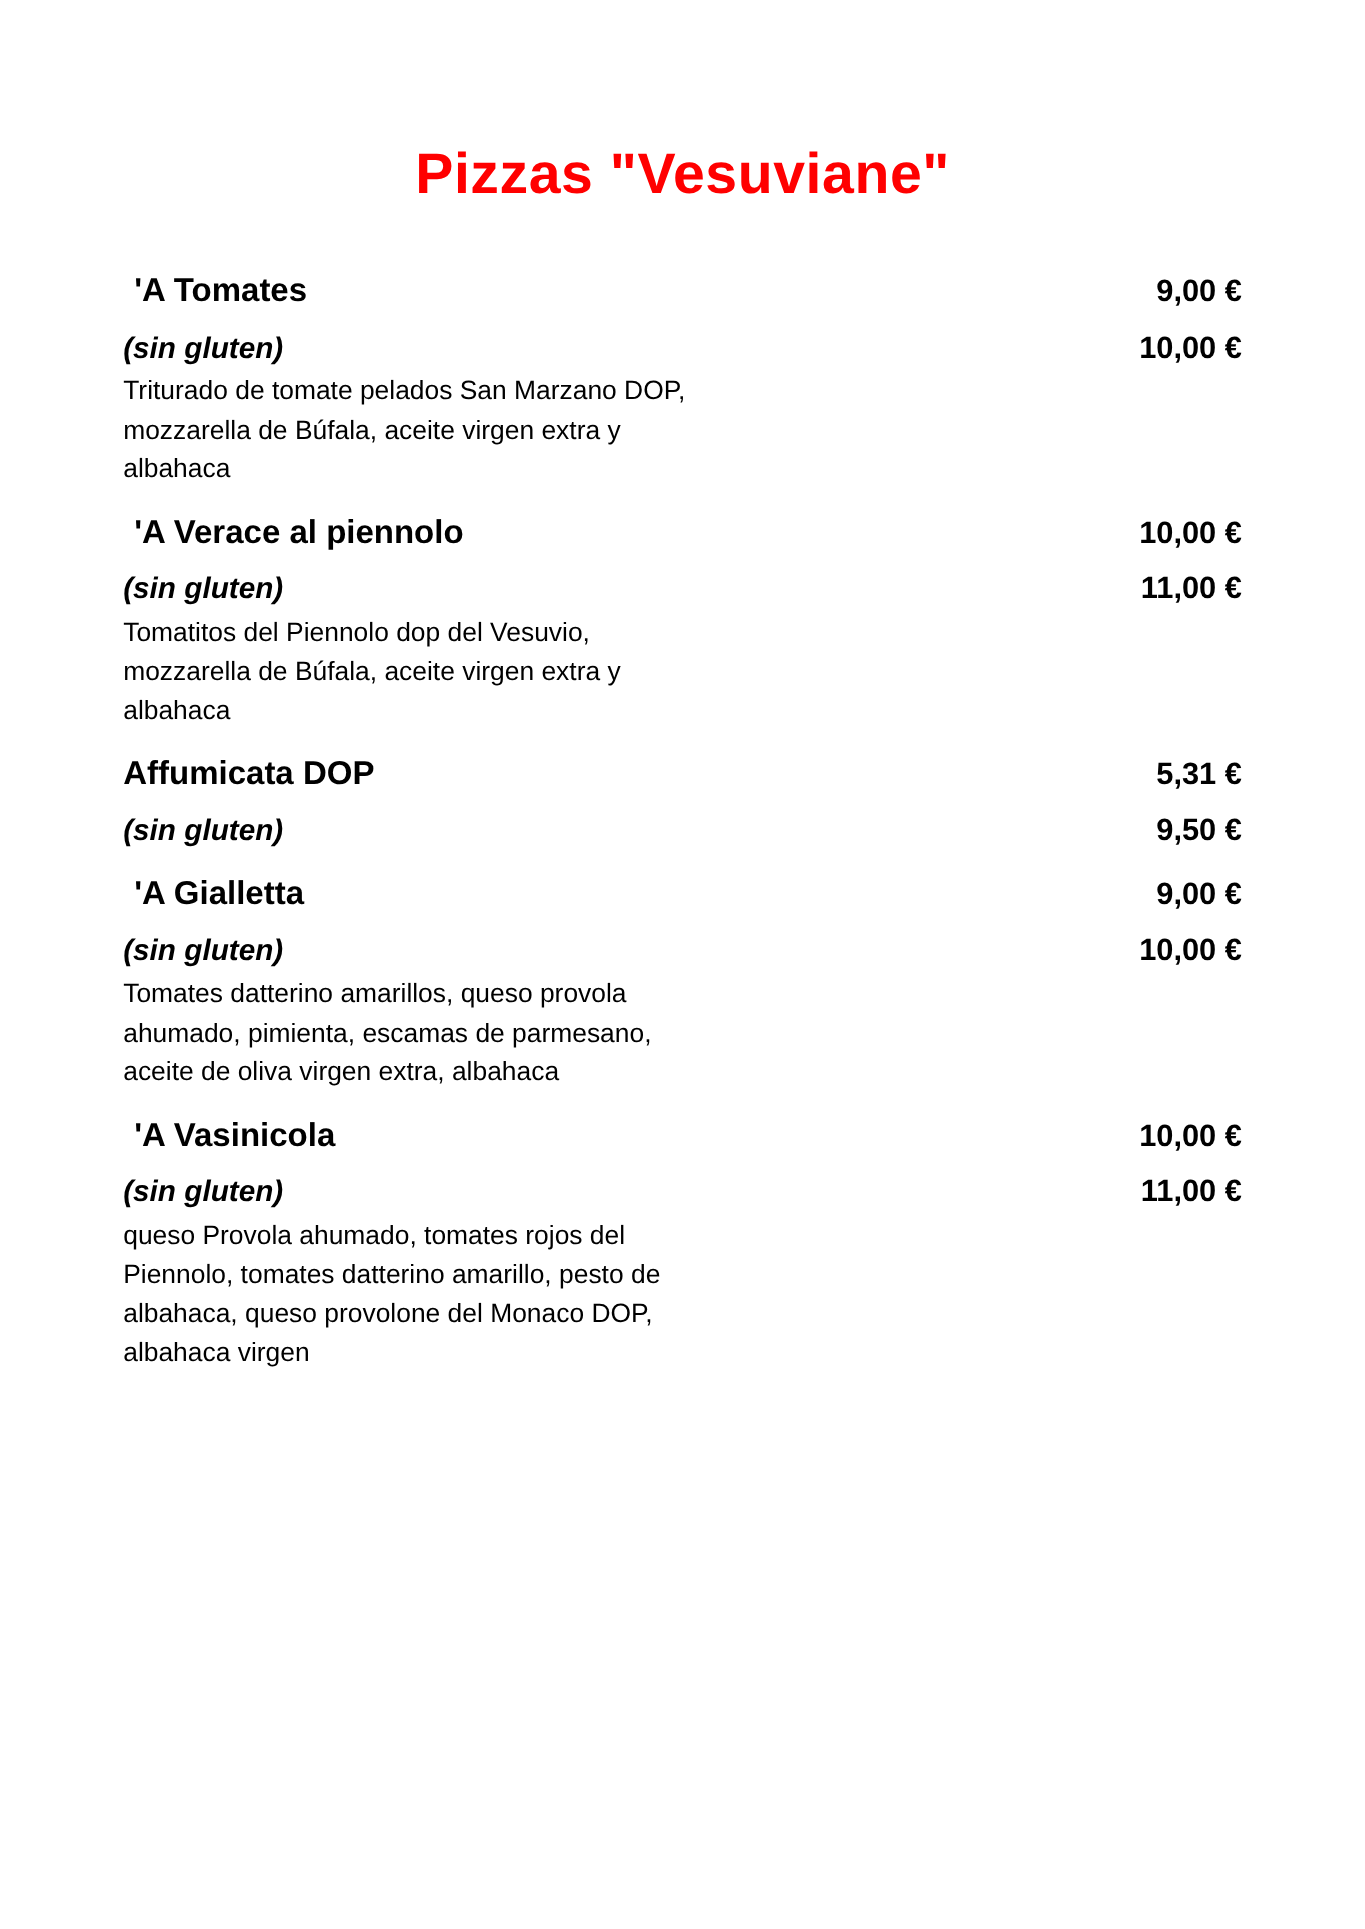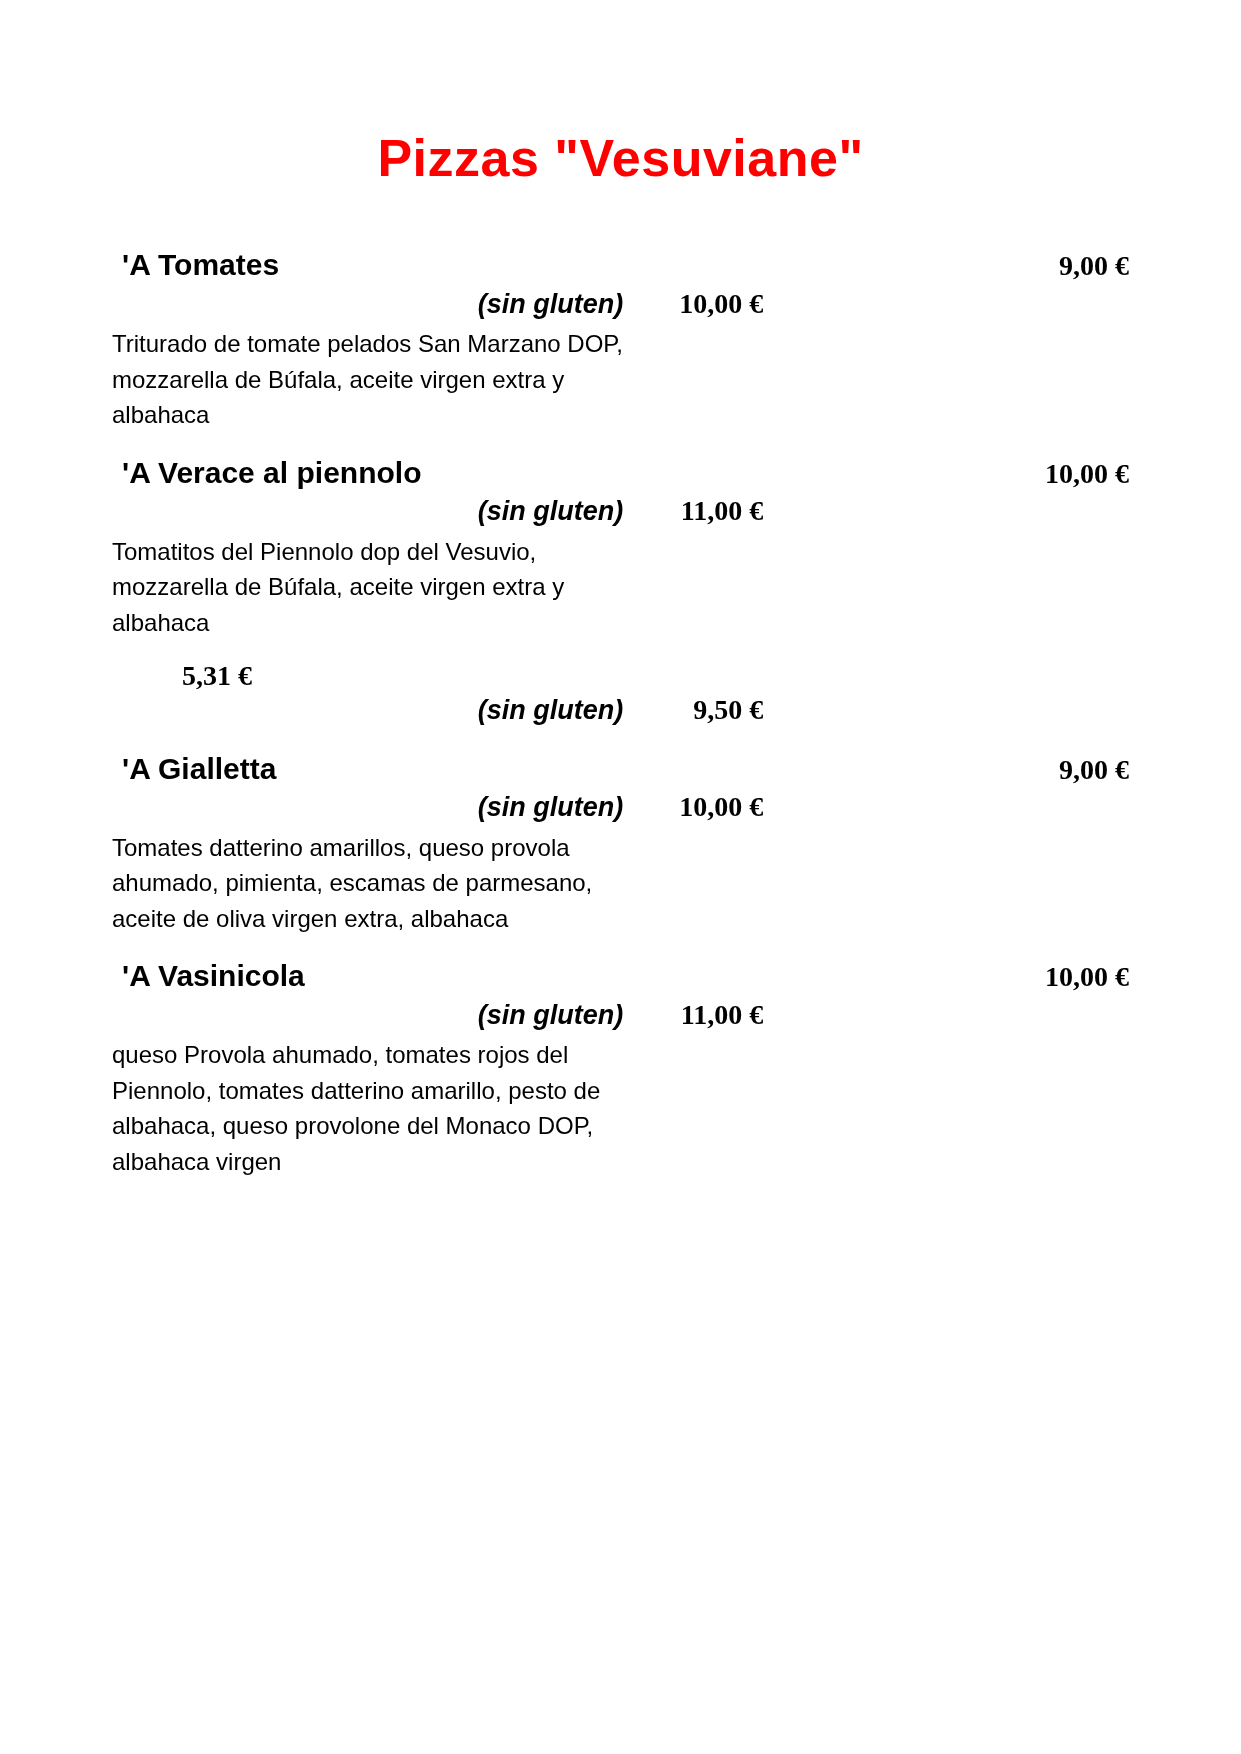--- a/index.html
+++ b/index.html
@@ -51,25 +51,23 @@
   }
   .item-name.flush {
     padding-left: 0;
   }
   .price {
     font-size: 28px;
     font-weight: bold;
     white-space: nowrap;
     text-align: right;
     min-width: 140px;
-    font-family: Liberation Serif, serif;
   }
   .gluten-row {
-    margin-top: 0;
-    justify-content: center;
+    margin-top: 12px;
   }
   .gluten-label {
     font-size: 27px;
     font-weight: bold;
     font-style: italic;
     line-height: 1.35;
   }
   .desc {
     font-size: 24px;
     line-height: 1.48;
@@ -110,20 +108,21 @@
         <span class="gluten-label">(sin gluten)</span>
         <span class="price">11,00 €</span>
       </div>
       <div class="desc">Tomatitos del Piennolo dop del Vesuvio,
 mozzarella de Búfala, aceite virgen extra y
 albahaca</div>
     </div>
 
     <div class="item">
       <div class="row">
+        <span class="item-name flush">Affumicata DOP</span>
         <span class="price">5,31 €</span>
       </div>
       <div class="row gluten-row">
         <span class="gluten-label">(sin gluten)</span>
         <span class="price">9,50 €</span>
       </div>
     </div>
 
     <div class="item">
       <div class="row">

